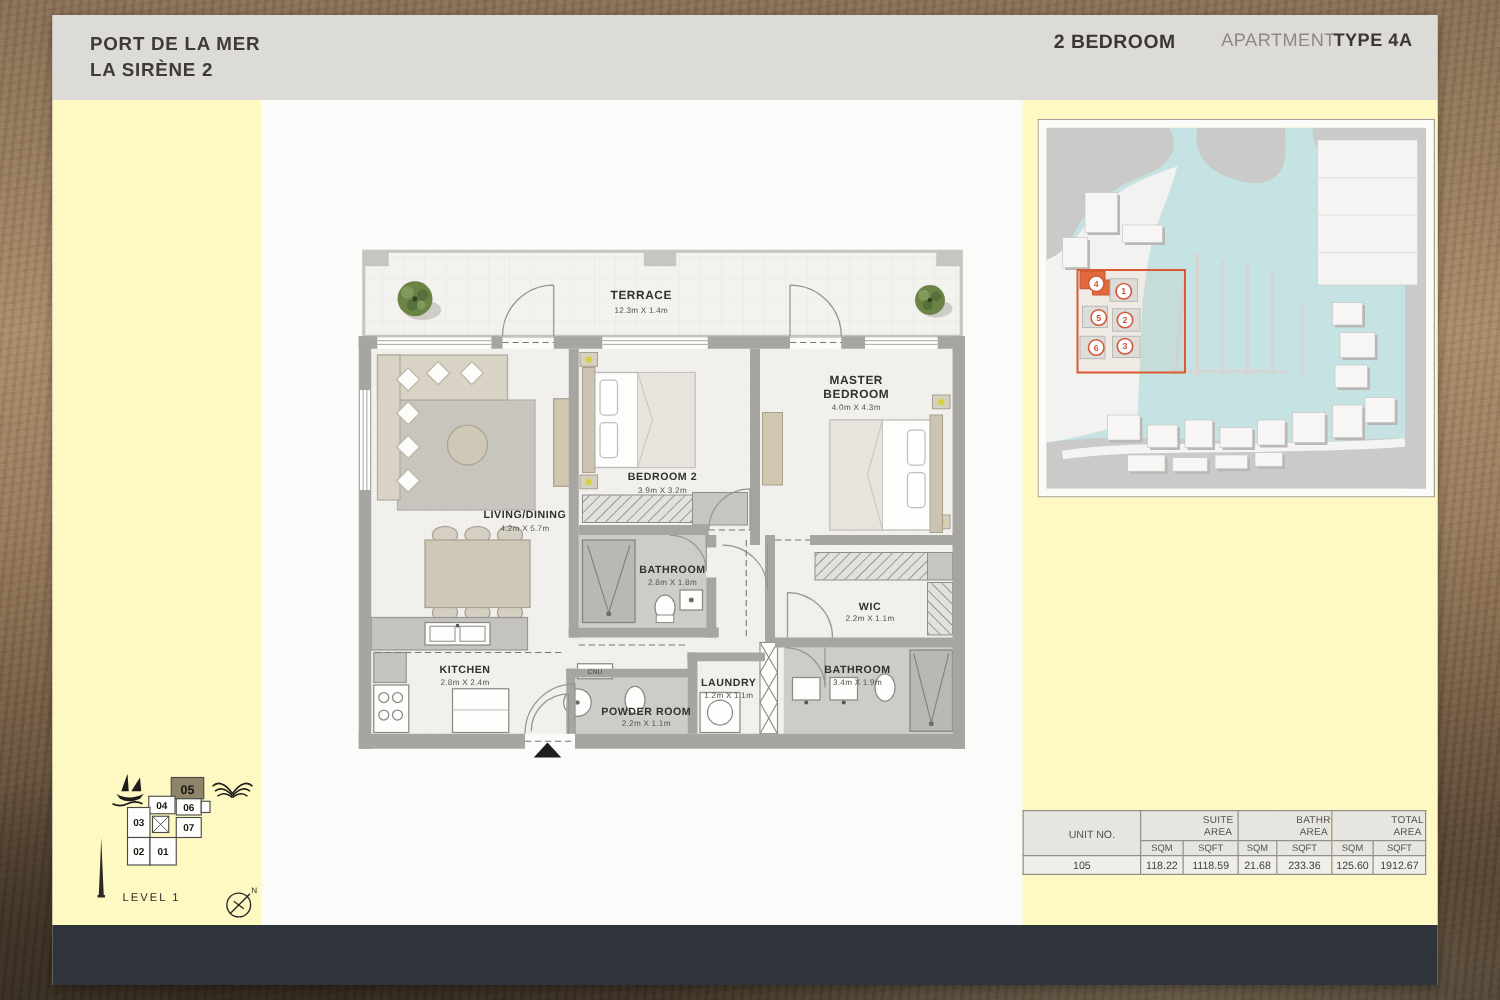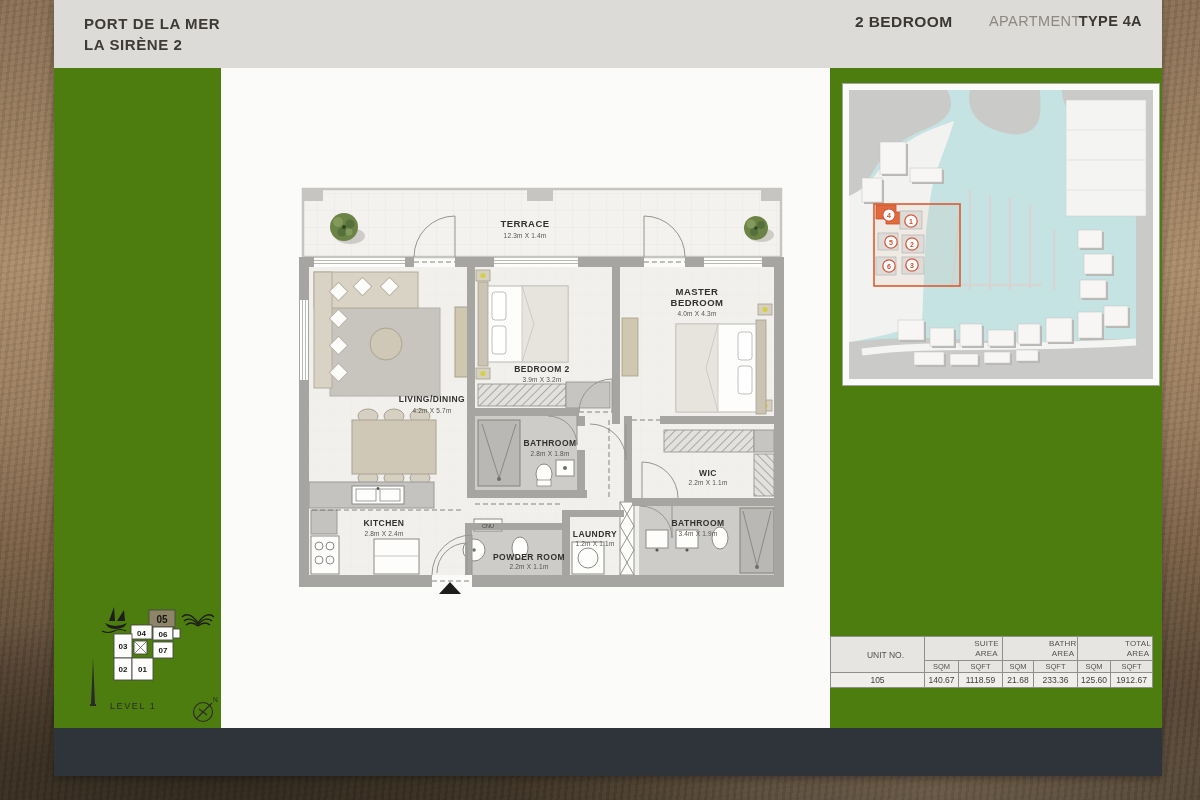--- a/index.html
+++ b/index.html
@@ -7,35 +7,35 @@
     font-family:"Liberation Sans", sans-serif; }
   body {
     background:
       radial-gradient(900px 260px at 18% 96%, rgba(25,20,14,.55), transparent 60%),
       radial-gradient(700px 180px at 78% 99%, rgba(235,214,180,.18), transparent 60%),
       repeating-linear-gradient(96deg, rgba(58,44,30,.07) 0 3px, rgba(226,198,158,.06) 3px 7px),
       repeating-linear-gradient(172deg, rgba(0,0,0,.05) 0 2px, transparent 2px 6px),
       linear-gradient(180deg,#8a7057 0%,#977c5e 15%,#ab8e6c 33%,#997d5f 52%,#7b6148 68%,#5b4937 83%,#463a2c 100%);
     position:relative;
   }
-  .page { position:absolute; left:42px; top:0; width:1108px; height:776px;
-    background:#f5f4f2; box-shadow:0 2px 8px rgba(0,0,0,.35);margin-left:12px; }
+  .page { position:absolute; left:42px; top:12px; width:1108px; height:776px;
+    background:#f5f4f2; box-shadow:0 2px 8px rgba(0,0,0,.35); }
   .header-band { position:absolute; left:0; top:0; width:100%; height:68px; background:#dcdbd8; }
   .h-left { position:absolute; left:30px; top:13px; }
   .h-left .l1, .h-left .l2 { font-size:15px; font-weight:600; letter-spacing:.6px; color:#3e3a35; line-height:21px; }
   .h-right { position:absolute; left:801px; top:13px; width:287px; }
   .h-right .row { position:relative; height:21px; }
   .hr-bed { position:absolute; left:0; font-size:15.5px; font-weight:700; color:#3b3733; letter-spacing:.4px; }
   .hr-apt { position:absolute; left:134px; font-size:14.5px; color:#8d8880; letter-spacing:.4px; }
   .hr-type { position:absolute; right:0; font-size:14.5px; font-weight:600; color:#3b3733; letter-spacing:.4px; }
   .hr-bldg { position:absolute; left:0; font-size:14px; font-weight:600; color:#4a443d; letter-spacing:.5px; }
   .hr-dash { position:absolute; left:122px; font-size:14px; color:#4a443d; }
   .hr-level { position:absolute; left:156px; font-size:14px; font-weight:600; color:#4a443d; letter-spacing:.5px; }
   .hr-lvlval { position:absolute; right:4px; font-size:14px; font-weight:600; color:#4a443d; }
-  .content { position:absolute; left:0; top:68px; width:100%; height:660px; background:#4d7c0f; }
+  .content { position:absolute; left:0; top:68px; width:100%; height:660px; background:#fef9c3; }
   .center-panel { position:absolute; left:167px; top:0; width:609px; height:660px; background:#fbfbf9; }
   .footer-band { position:absolute; left:0; top:728px; width:100%; height:48px; background:#2e343a; }
   .floorplan { position:absolute; left:238px; top:112px; }
   .keyplan { position:absolute; left:18px; top:522px; }
   .sitemap { position:absolute; left:788px; top:15px; }
   .areatable { position:absolute; left:776px; top:568px; width:322px; border-collapse:collapse; table-layout:fixed; }
   .areatable th, .areatable td { border:1px solid #8f8f8c; text-align:center; vertical-align:middle;
     font-weight:400; color:#54524e; overflow:hidden; }
   .areatable .grp { background:#e6e5e2; font-size:8px; letter-spacing:.2px; height:24px; line-height:10px;padding-left:46px; }
   .areatable .unitno { background:#e6e5e2; font-size:8.5px;padding-left:16px; }
@@ -523,21 +523,21 @@
       <tr>
         <th class="sub">SQM</th>
         <th class="sub">SQFT</th>
         <th class="sub">SQM</th>
         <th class="sub">SQFT</th>
         <th class="sub">SQM</th>
         <th class="sub">SQFT</th>
       </tr>
       <tr>
         <td>105</td>
-        <td>140.67</td>
+        <td>118.22</td>
         <td>1118.59</td>
         <td>21.68</td>
         <td>233.36</td>
         <td>125.60</td>
         <td>1912.67</td>
       </tr>
     </tbody>
       </table>
   </div>
 

